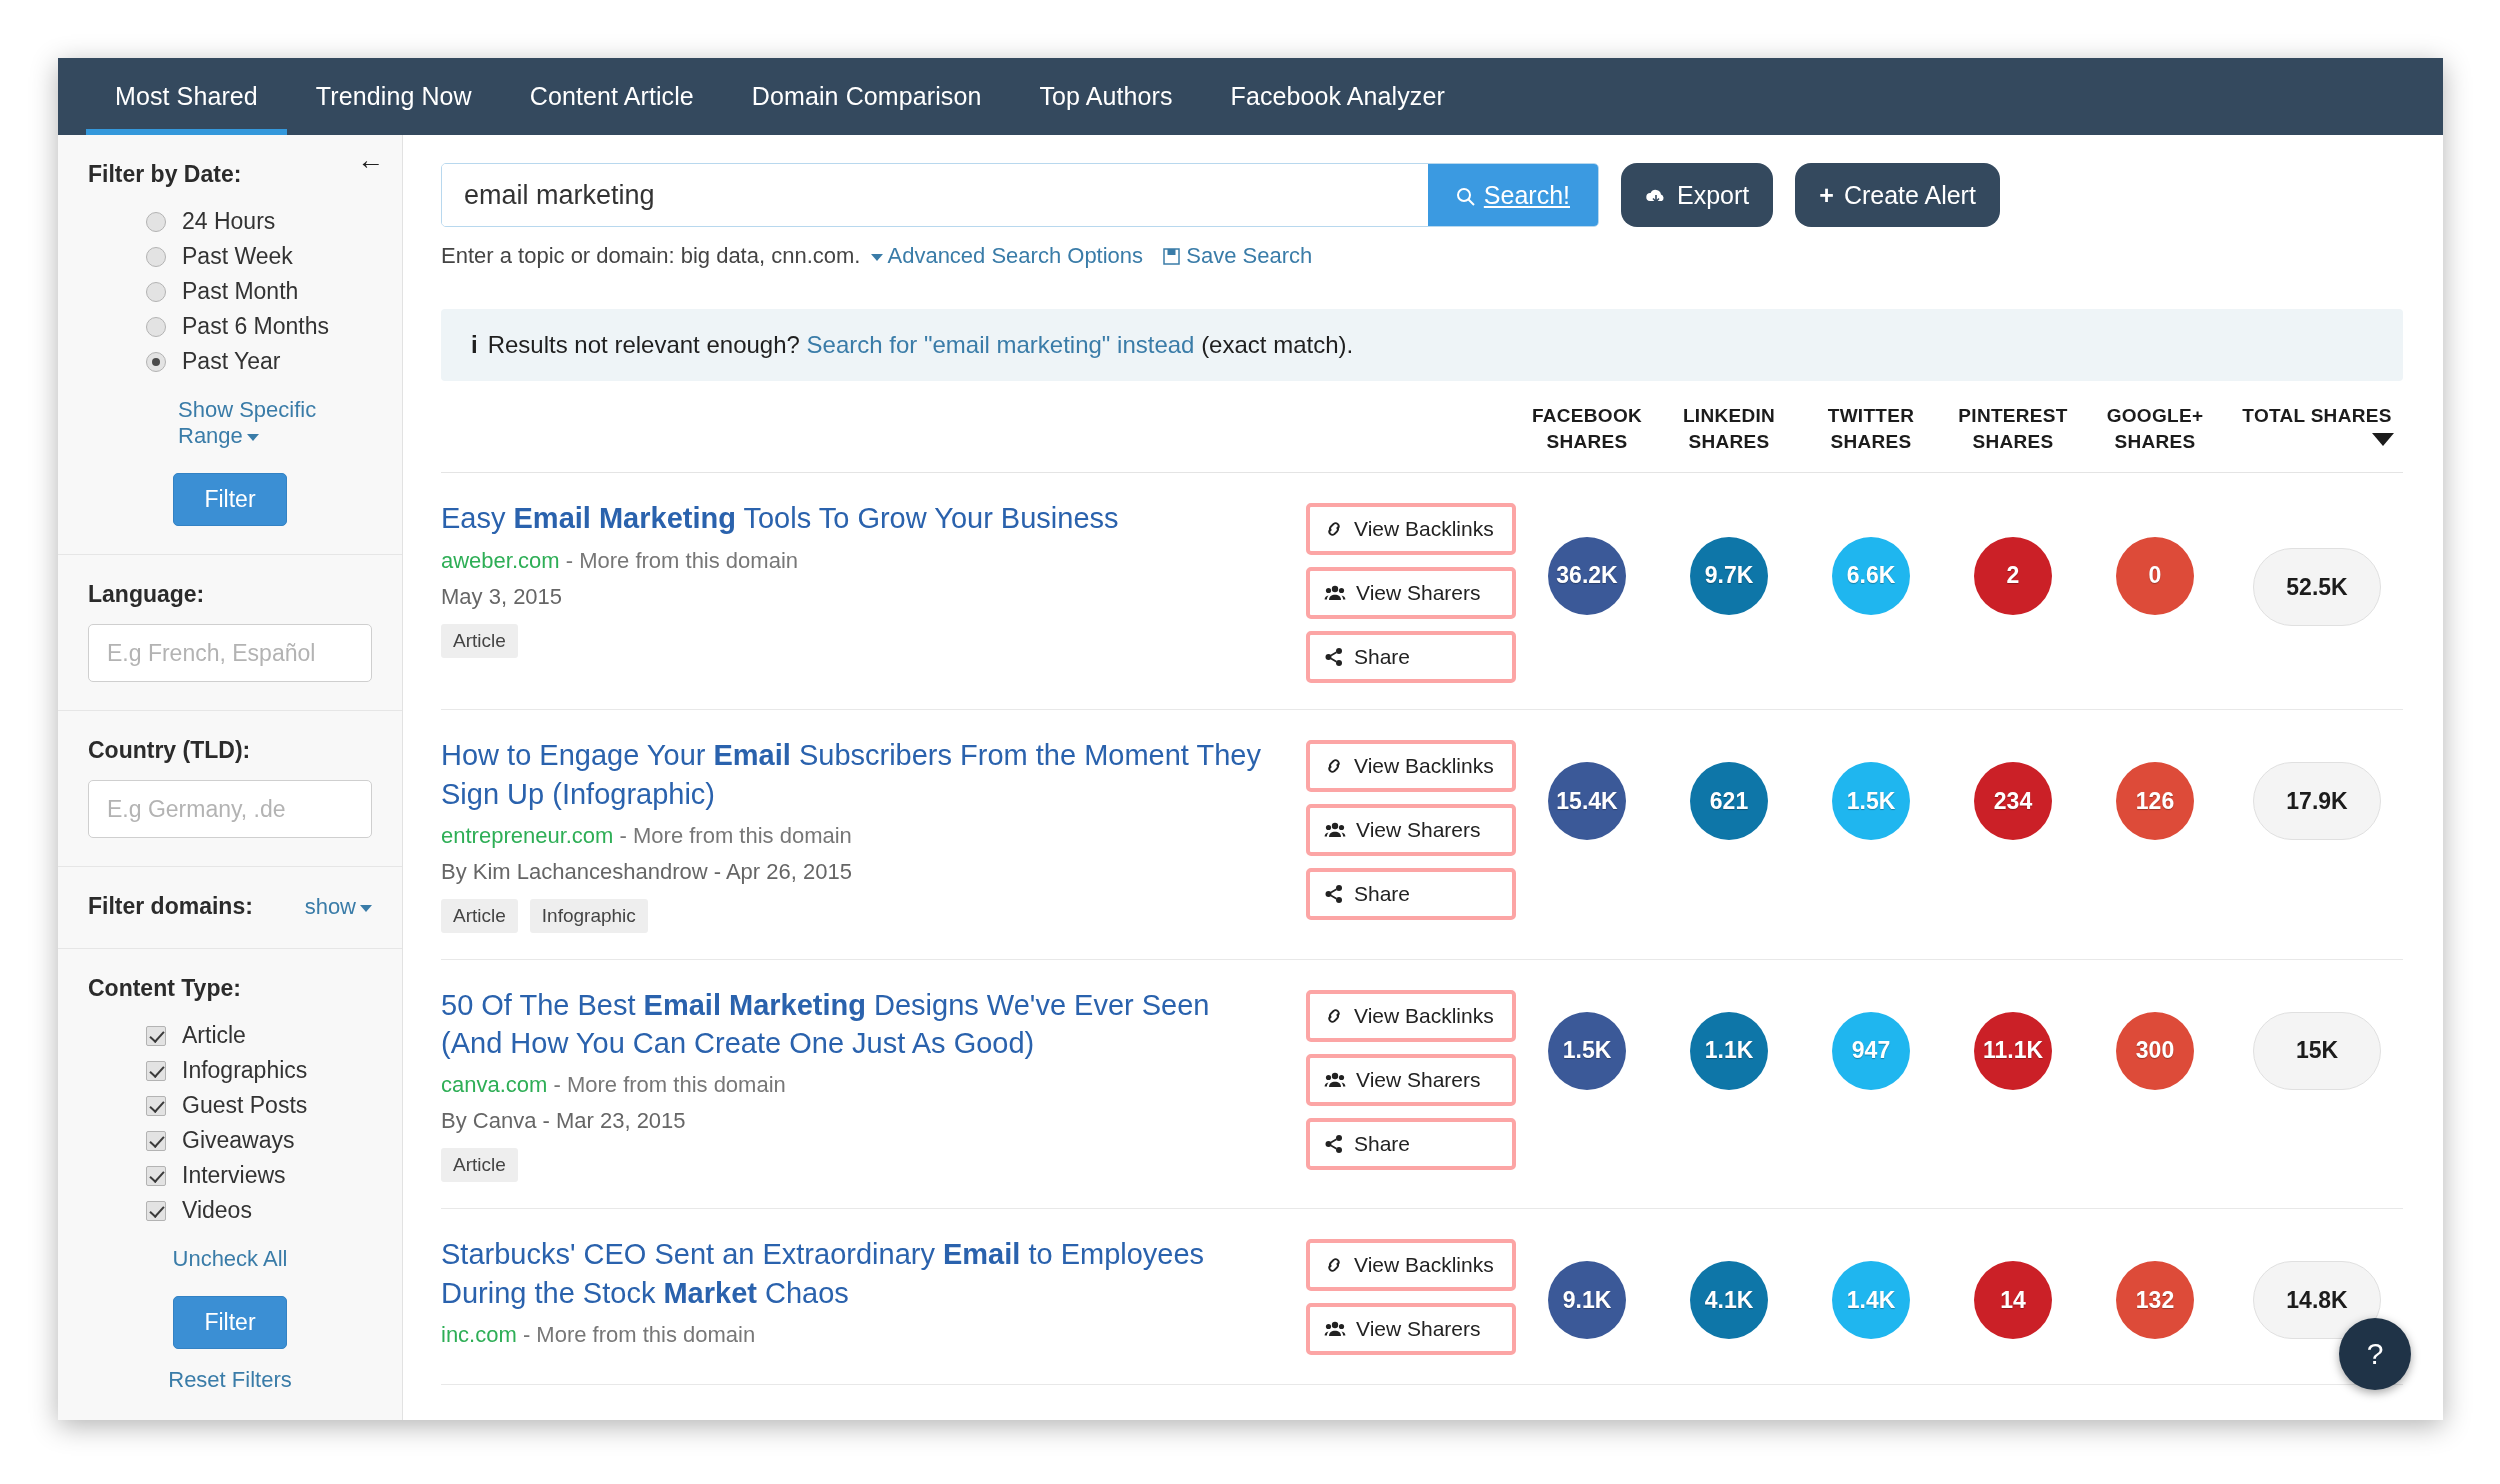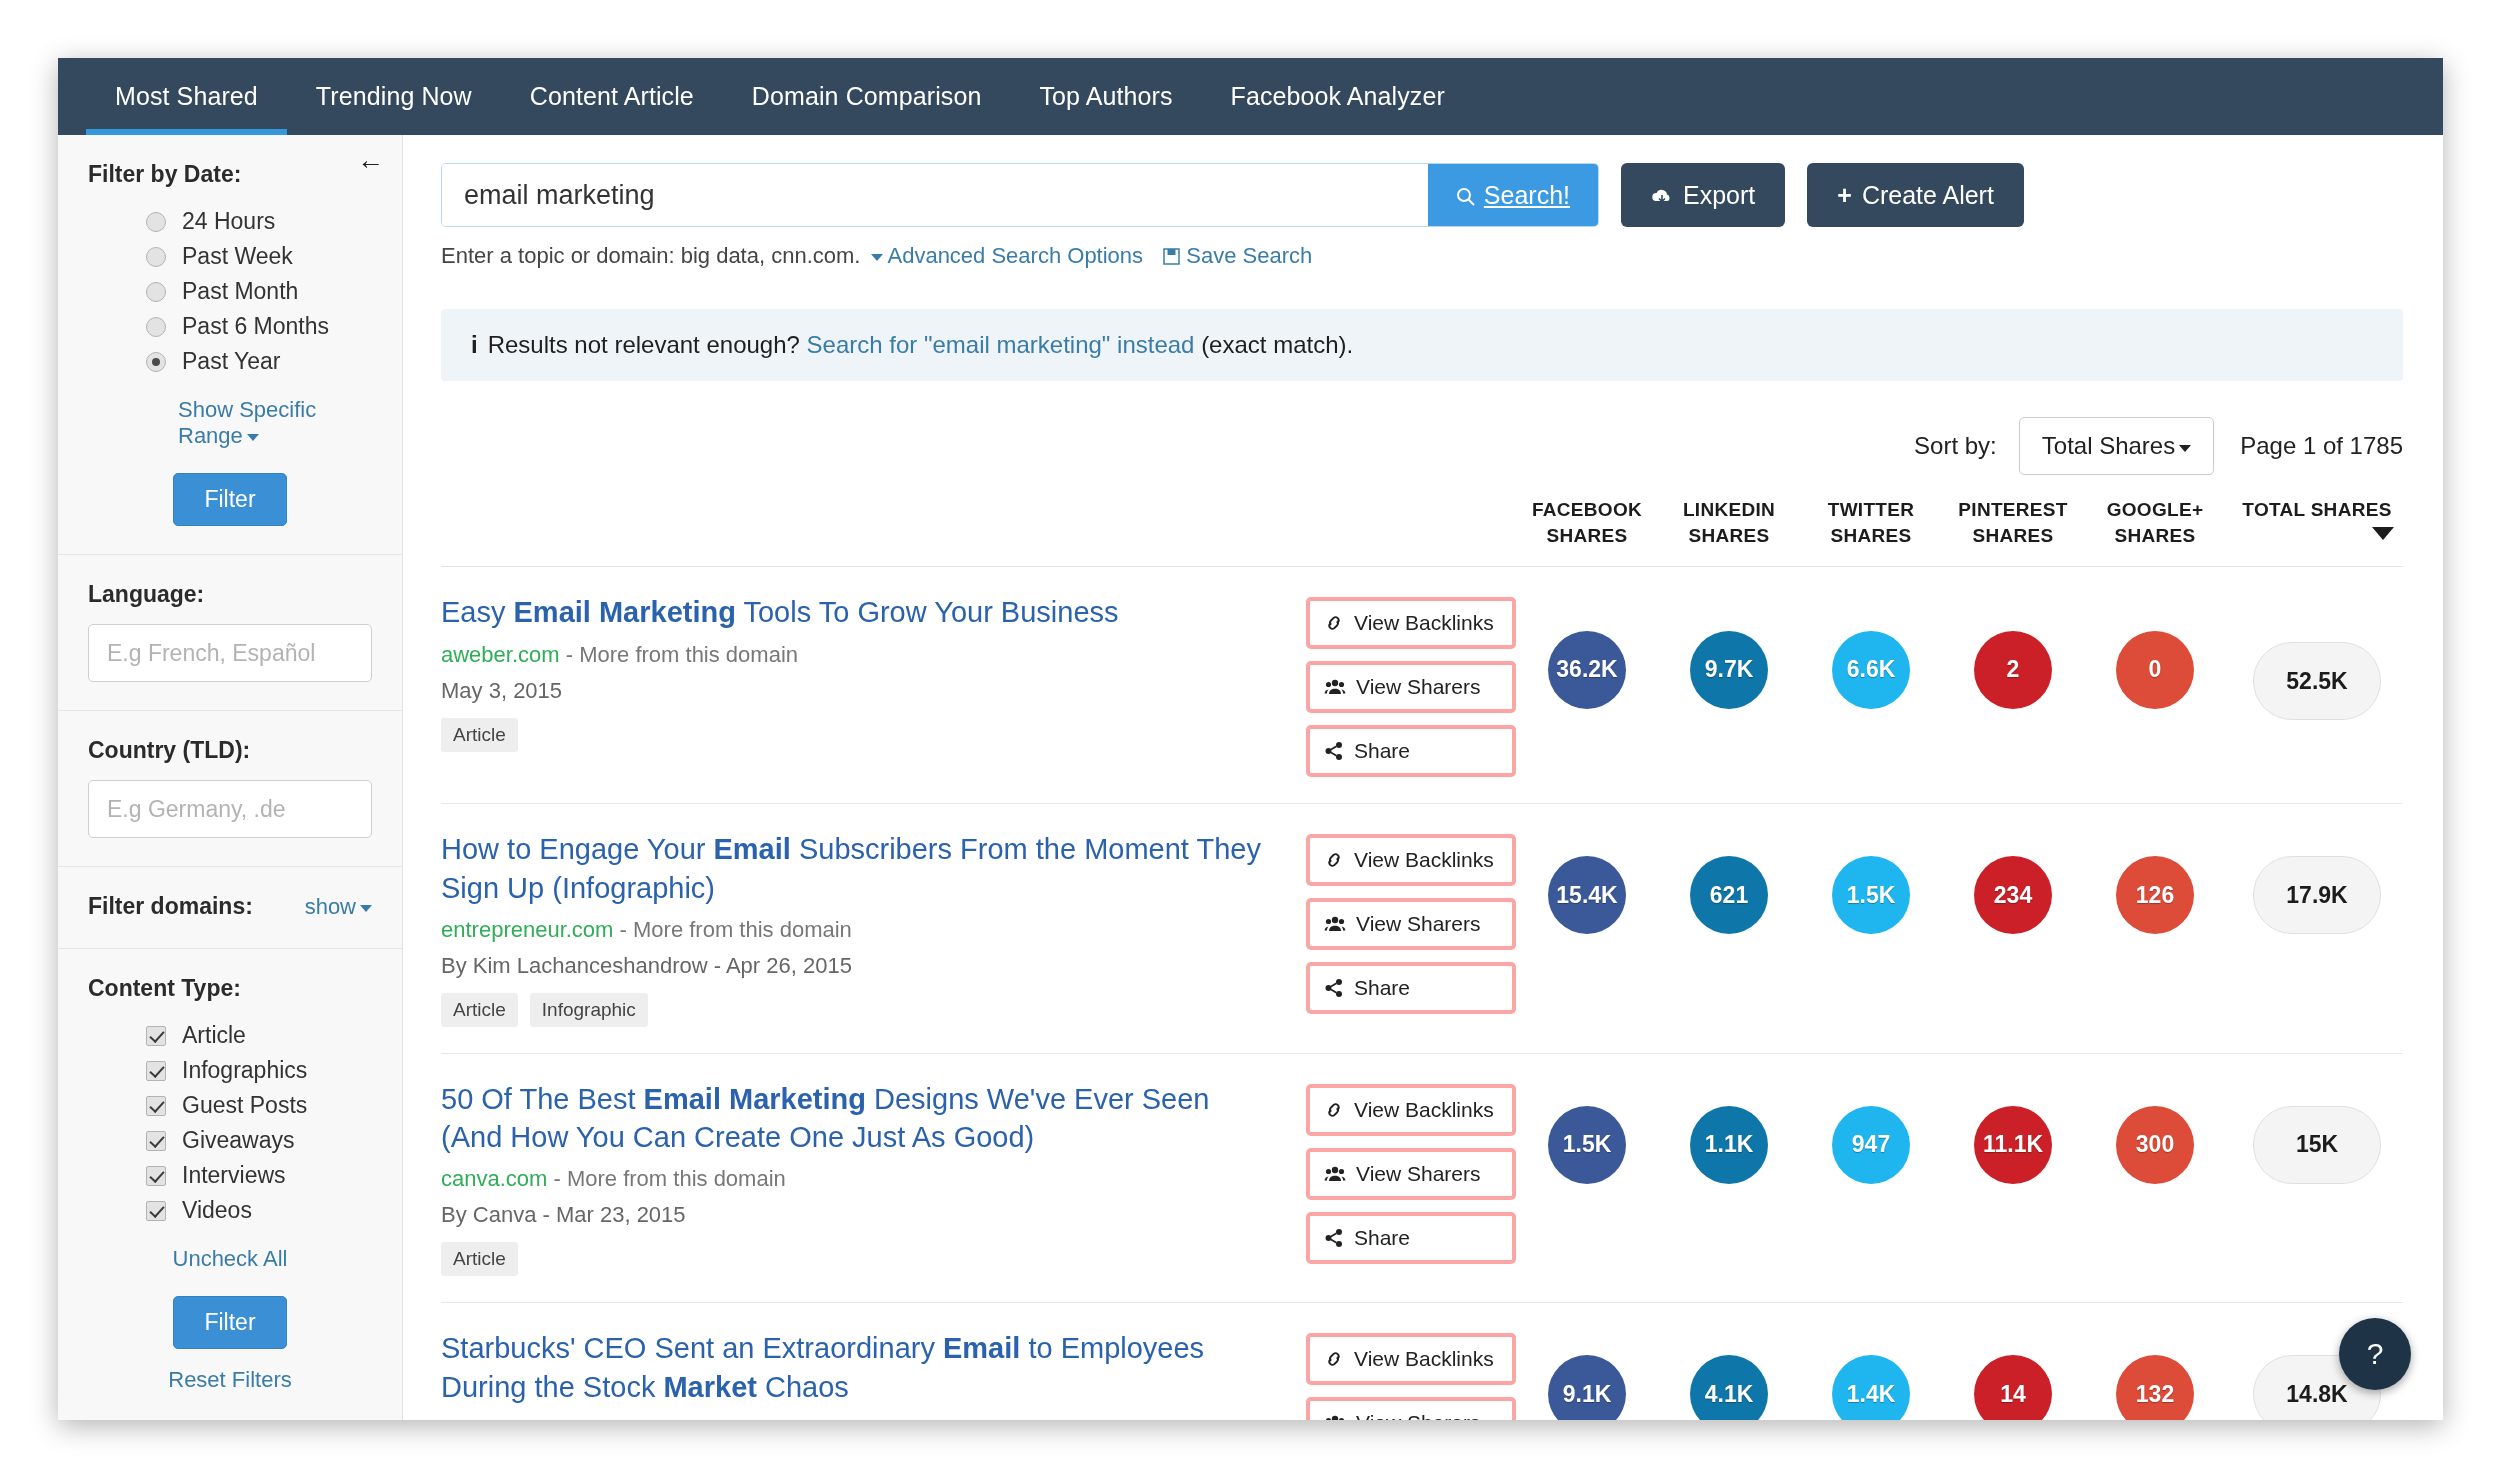--- a/index.html
+++ b/index.html
@@ -211,23 +211,23 @@
     padding: 0 28px;
     cursor: pointer;
     white-space: nowrap;
     font-family: inherit;
     text-decoration: underline;
   }
   .btn-dark {
     background: #34495e;
     color: #fff;
     border: none;
-    border-radius: 6px;
+    border-radius: 16px;
     font-size: 25px;
-    padding: 0 30px;
+    padding: 0 24px;
     margin-left: 22px;
     cursor: pointer;
     white-space: nowrap;
     height: 64px;
     font-family: inherit;
   }
   .hint-row {
     margin-top: 16px;
     font-size: 22px;
     color: #444;
@@ -537,27 +537,20 @@
             <span>Save Search</span>
           </span>
         </div>
 
         <div class="alert">
           <b style="margin-right:10px">i</b><span>Results not relevant enough?</span>
           <a>Search for "email marketing" instead</a>
           <span>(exact match).</span>
         </div>
 
-        <div class="sortbar">
-          <span class="sort-label">Sort by:</span>
-          <div class="sort-select">
-            <span>Total Shares</span><i class="caret-dn"></i>
-          </div>
-          <span class="page-label">Page 1 of 1785</span>
-        </div>
 
         <div class="col-head-row">
           <div class="ch-spacer"></div>
           <div id="col-heads" style="display:flex">
               <div class="col-head">
                 <div>FACEBOOK</div>
                 <div>SHARES</div>
               </div>
               <div class="col-head">
                 <div>LINKEDIN</div>

